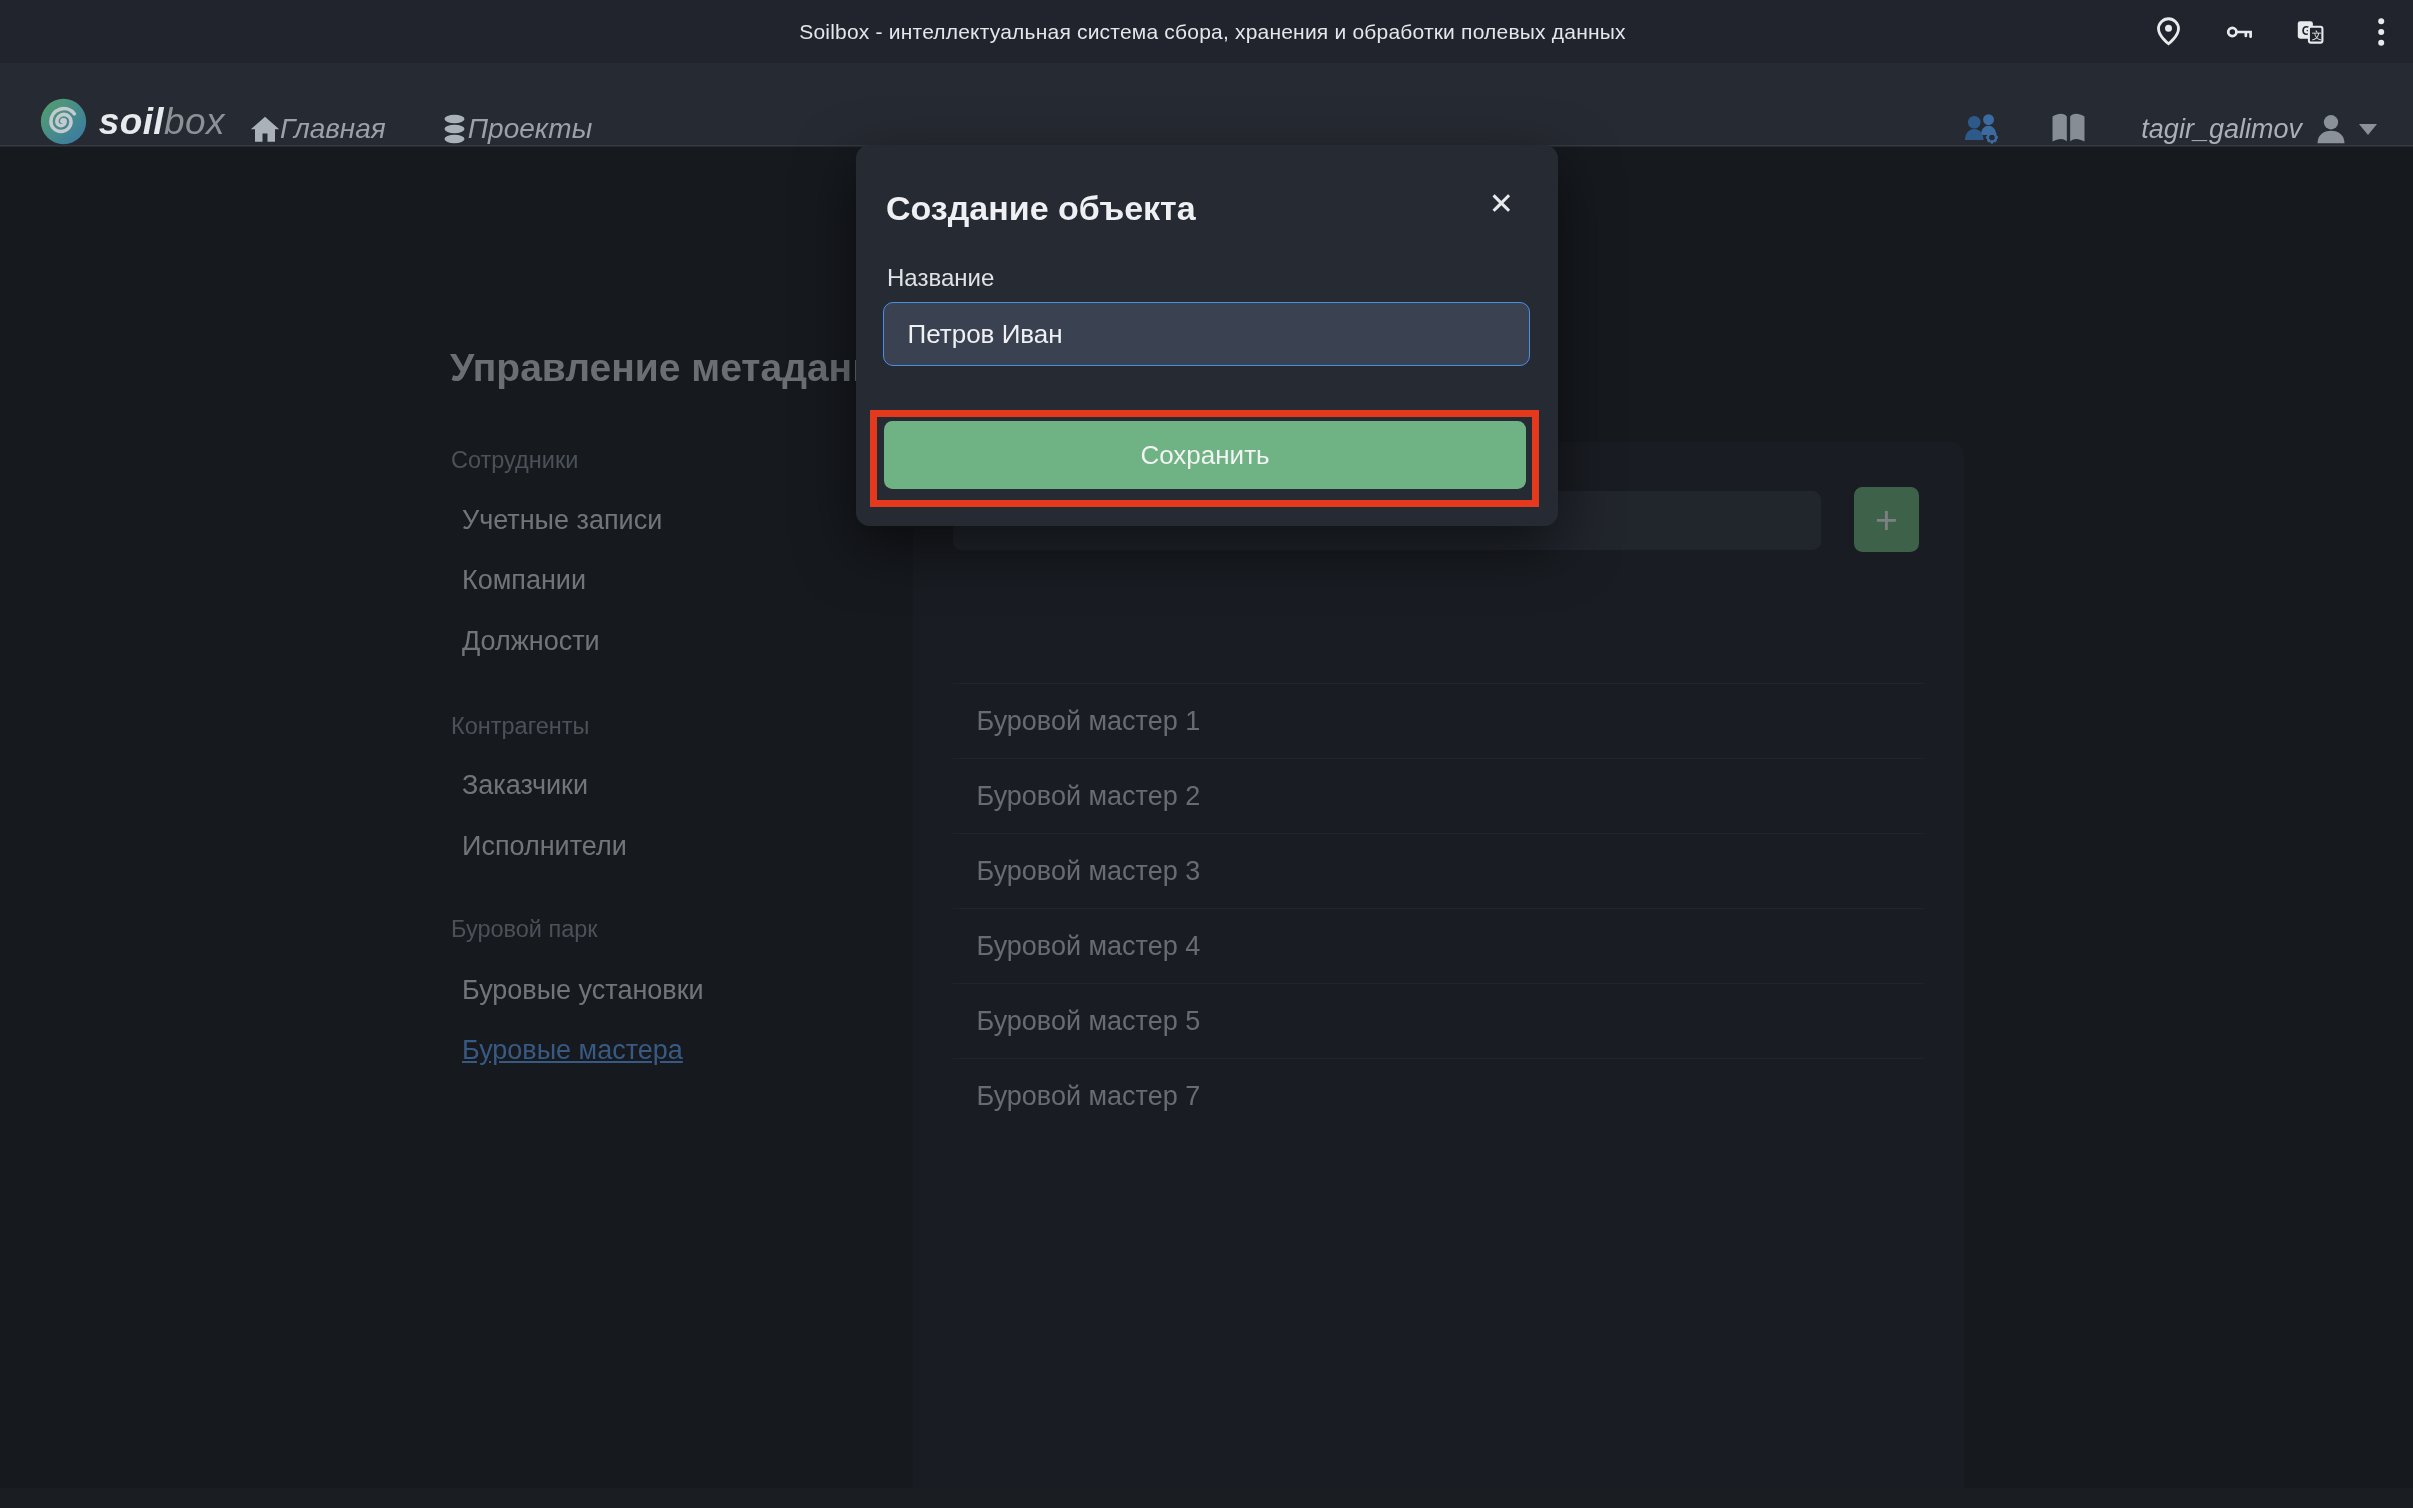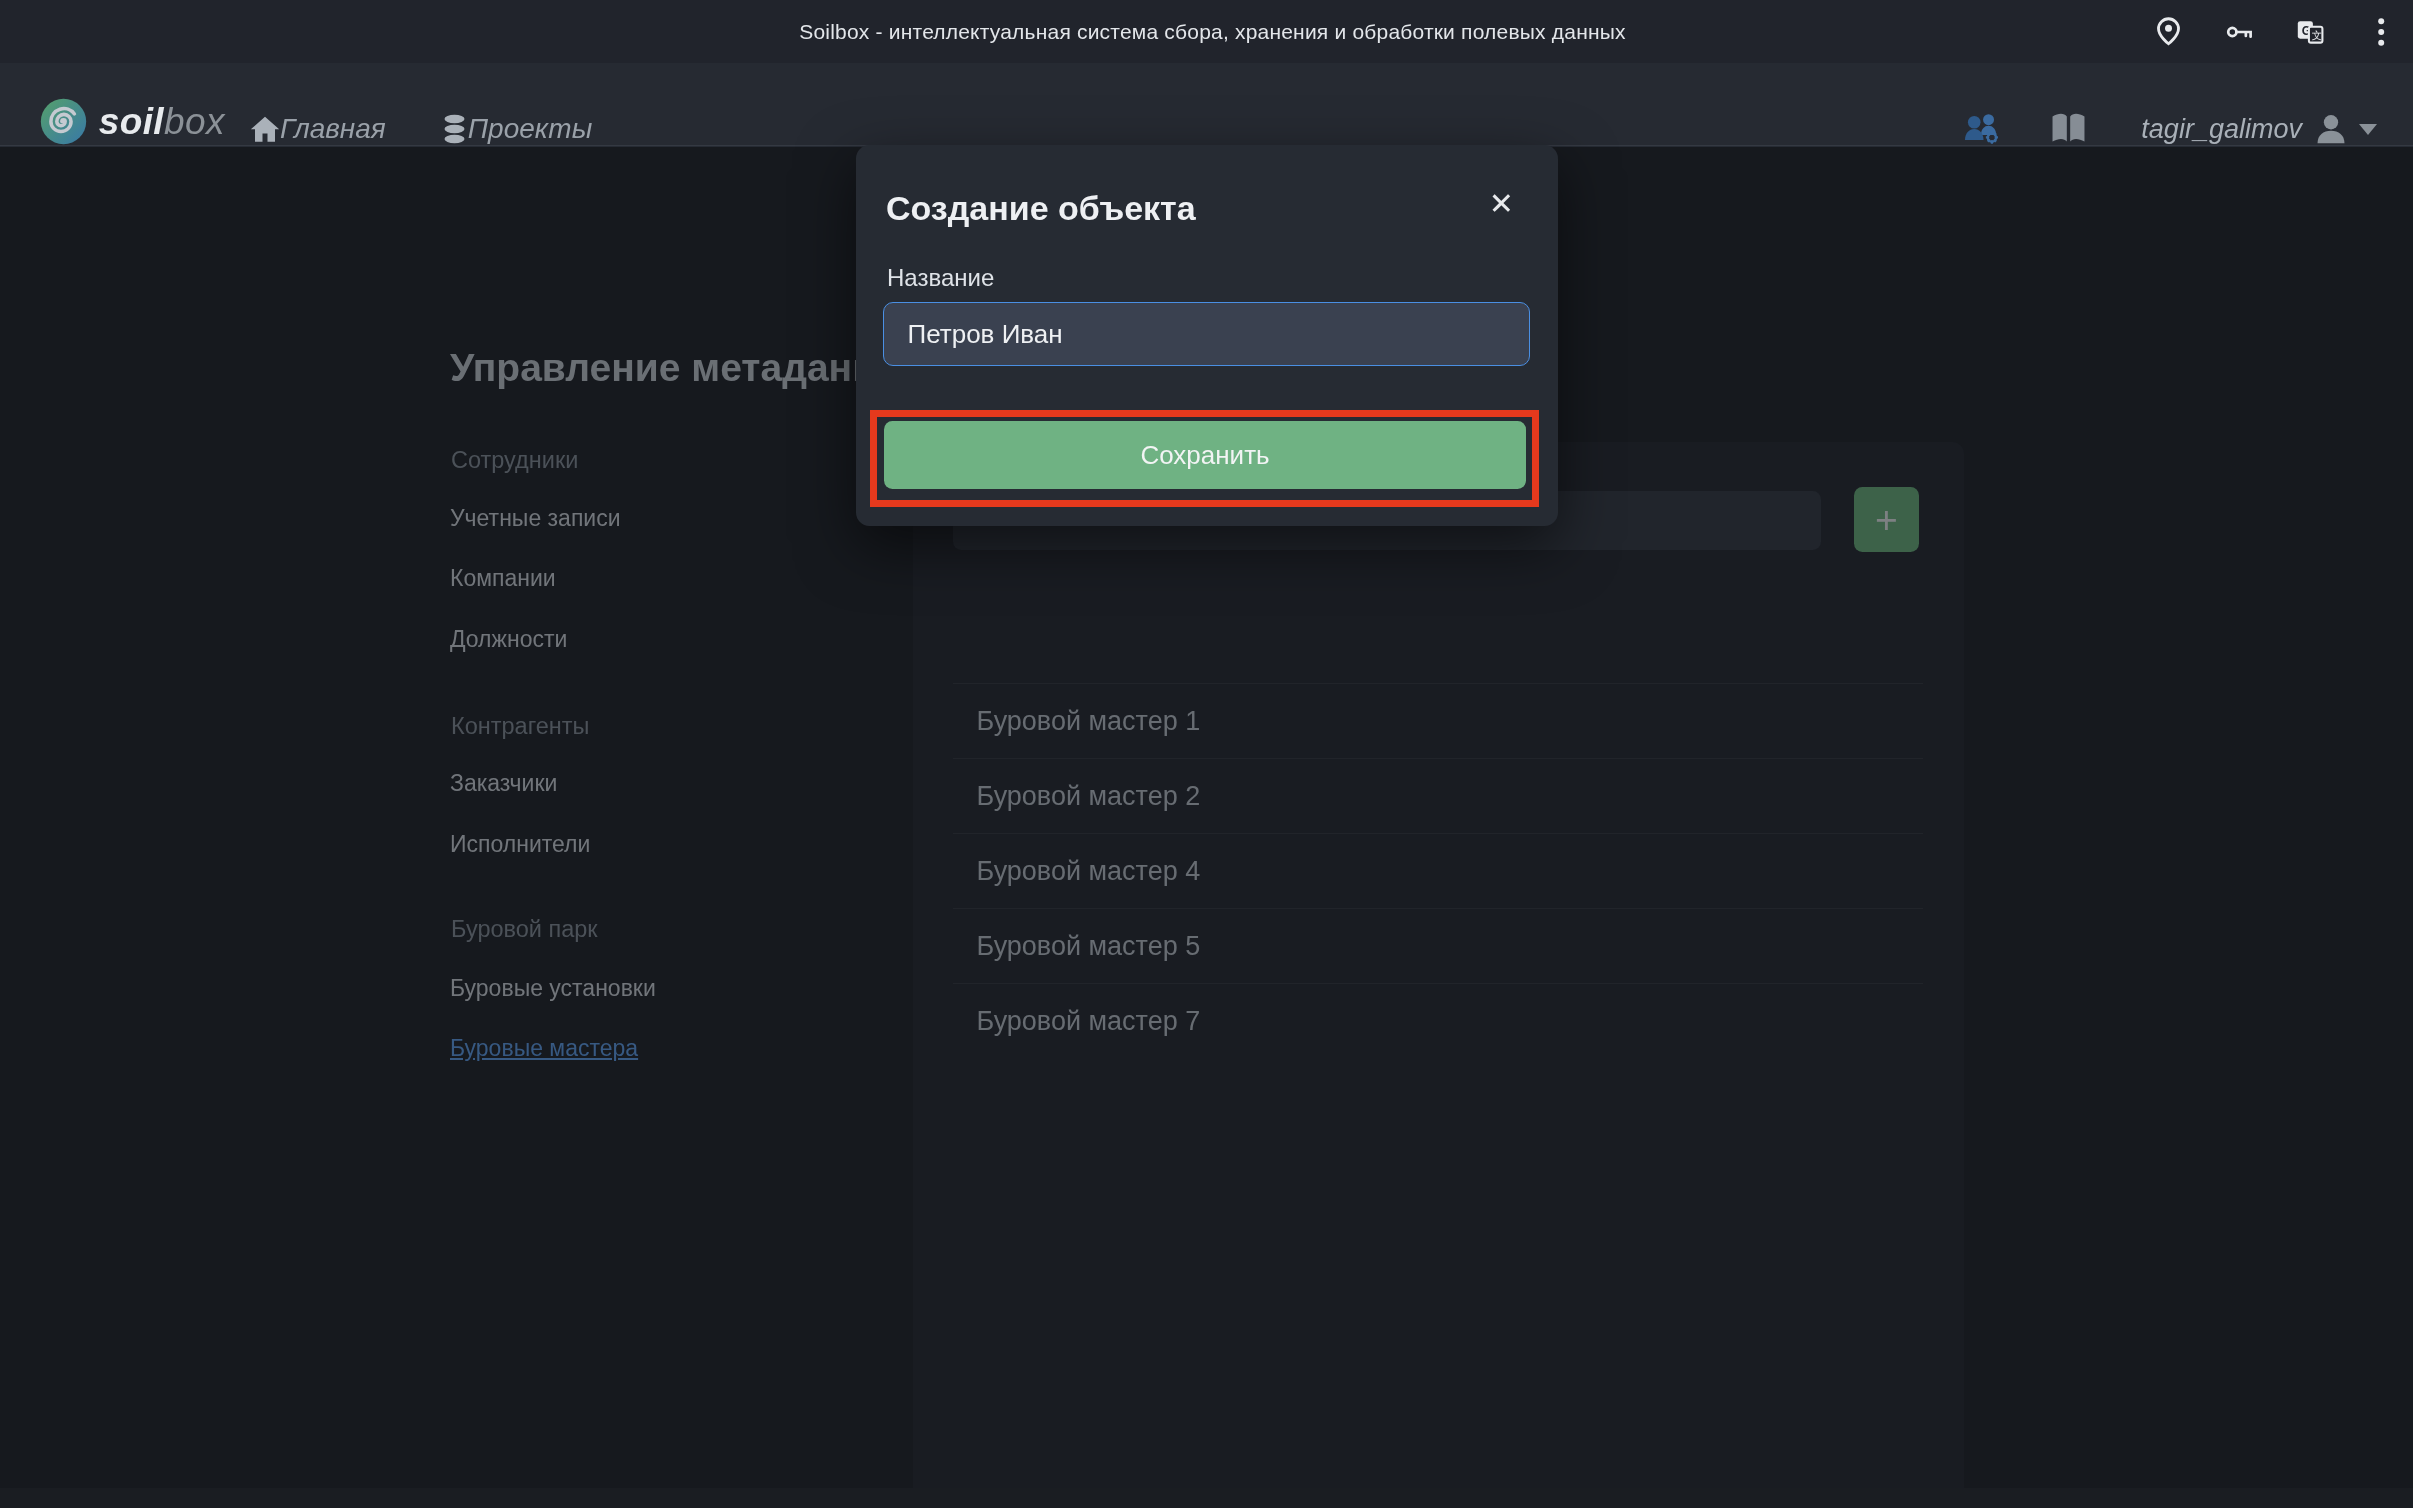--- a/index.html
+++ b/index.html
@@ -50,21 +50,21 @@
     border-top: 11px solid #8a9198;
   }
 
   
   .main { position: absolute; left: 0; top: 147px; width: 2413px; height: 1361px; z-index: 1; }
   .page-heading {
     position: absolute; left: 450px; top: 199px;
     font-size: 39px; font-weight: 700; color: #b7bfc9;
   }
   .side-group-title { position: absolute; left: 451px; font-size: 23.5px; color: #828c98; }
-  .side-item { position: absolute; left: 450px; font-size: 23px; color: #c3cad3; cursor: pointer; }
+  .side-item { position: absolute; left: 462px; font-size: 27px; color: #c3cad3; cursor: pointer; }
   .side-item.active { color: #5f99e0; text-decoration: underline; }
 
   .list-card {
     position: absolute; left: 913px; top: 295px; width: 1051px; height: 1193px;
     background: #2b313c; border-radius: 11.7px;
   }
   .search-input {
     position: absolute; left: 953px; top: 344px; width: 868px; height: 59px;
     background: #39404c; border: none; border-radius: 8.4px;
     color: #dfe3e8; font-size: 25px; padding: 0 22px; outline: none;
@@ -248,20 +248,21 @@
     <div class="side-item" style="top:828px;">Буровые установки</div>
     <div class="side-item active" style="top:888px;">Буровые мастера</div>
 
     <div class="list-card"></div>
     <input class="search-input" type="text" value="" style="">
     <button class="add-button">+</button>
 
     <div class="rows">
       <div class="row">Буровой мастер 1</div>
       <div class="row">Буровой мастер 2</div>
+      <div class="row">Буровой мастер 3</div>
       <div class="row">Буровой мастер 4</div>
       <div class="row">Буровой мастер 5</div>
       <div class="row">Буровой мастер 7</div>
     </div>
 
     <div class="footer-strip"></div>
   </div>
 
   <div class="scrim"></div>
 

